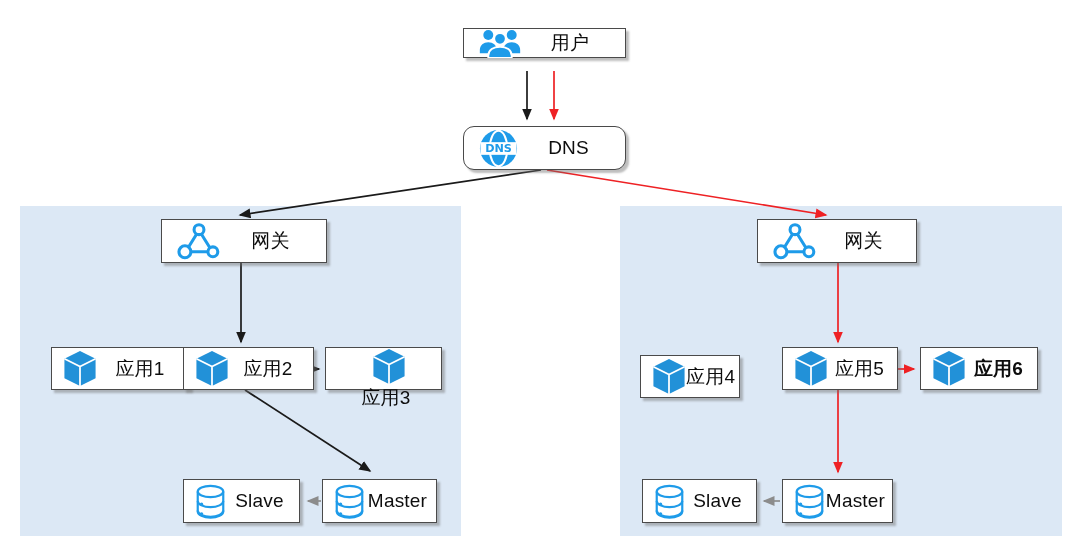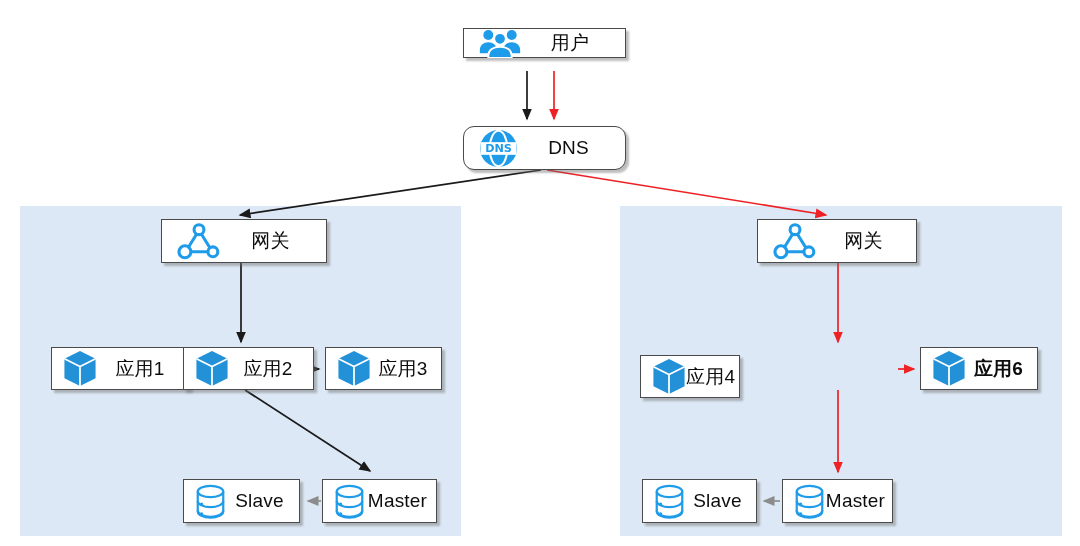--- a/index.html
+++ b/index.html
@@ -137,37 +137,46 @@
     </div>
     <div class="node" data-name="node-app2" style="left: 183px; top: 347px; width: 131px; height: 43px;">
       <span class="icon" data-name="app-cube-icon">
         <svg viewBox="0 0 34 38" width="34" height="37">
           <polygon points="17,1 33,9 33,29 17,37 1,29 1,9" fill="currentColor"></polygon>
           <path d="M1,9 L17,17 L33,9 M17,17 V37" fill="none" stroke="#ffffff" stroke-width="1.8"></path>
         </svg>
       </span>
       <span class="label" data-name="node-label-app2">应用2</span>
     </div>
-    <div class="node" data-name="node-app3" style="left: 325px; top: 347px; width: 117px; height: 43px;">
+    <div class="node" data-name="node-app3" style="left: 325px; top: 347px; width: 117px; height: 43px; flex-direction: column;">
       <span class="icon" data-name="app-cube-icon">
         <svg viewBox="0 0 34 38" width="34" height="37">
           <polygon points="17,1 33,9 33,29 17,37 1,29 1,9" fill="currentColor"></polygon>
           <path d="M1,9 L17,17 L33,9 M17,17 V37" fill="none" stroke="#ffffff" stroke-width="1.8"></path>
         </svg>
       </span>
       <span class="label" data-name="node-label-app3">应用3</span>
     </div>
     <div class="node" data-name="node-app4" style="left: 640px; top: 355px; width: 100px; height: 43px;">
       <span class="icon" data-name="app-cube-icon">
         <svg viewBox="0 0 34 38" width="34" height="37">
           <polygon points="17,1 33,9 33,29 17,37 1,29 1,9" fill="currentColor"></polygon>
           <path d="M1,9 L17,17 L33,9 M17,17 V37" fill="none" stroke="#ffffff" stroke-width="1.8"></path>
         </svg>
       </span>
       <span class="label" data-name="node-label-app4">应用4</span>
+    </div>
+    <div class="node" data-name="node-app5" style="left: 782px; top: 347px; width: 116px; height: 43px;">
+      <span class="icon" data-name="app-cube-icon">
+        <svg viewBox="0 0 34 38" width="34" height="37">
+          <polygon points="17,1 33,9 33,29 17,37 1,29 1,9" fill="currentColor"></polygon>
+          <path d="M1,9 L17,17 L33,9 M17,17 V37" fill="none" stroke="#ffffff" stroke-width="1.8"></path>
+        </svg>
+      </span>
+      <span class="label" data-name="node-label-app5">应用5</span>
     </div>
     <div class="node" data-name="node-app6" style="left: 920px; top: 347px; width: 118px; height: 43px; font-weight: bold;">
       <span class="icon" data-name="app-cube-icon">
         <svg viewBox="0 0 34 38" width="34" height="37">
           <polygon points="17,1 33,9 33,29 17,37 1,29 1,9" fill="currentColor"></polygon>
           <path d="M1,9 L17,17 L33,9 M17,17 V37" fill="none" stroke="#ffffff" stroke-width="1.8"></path>
         </svg>
       </span>
       <span class="label" data-name="node-label-app6">应用6</span>
     </div>

